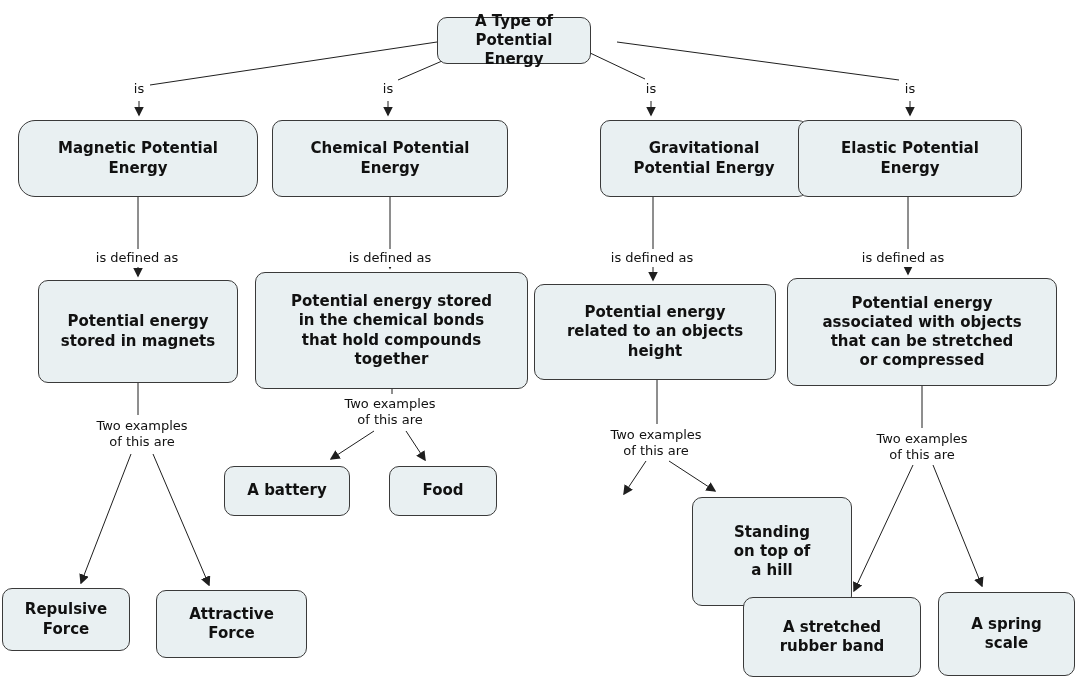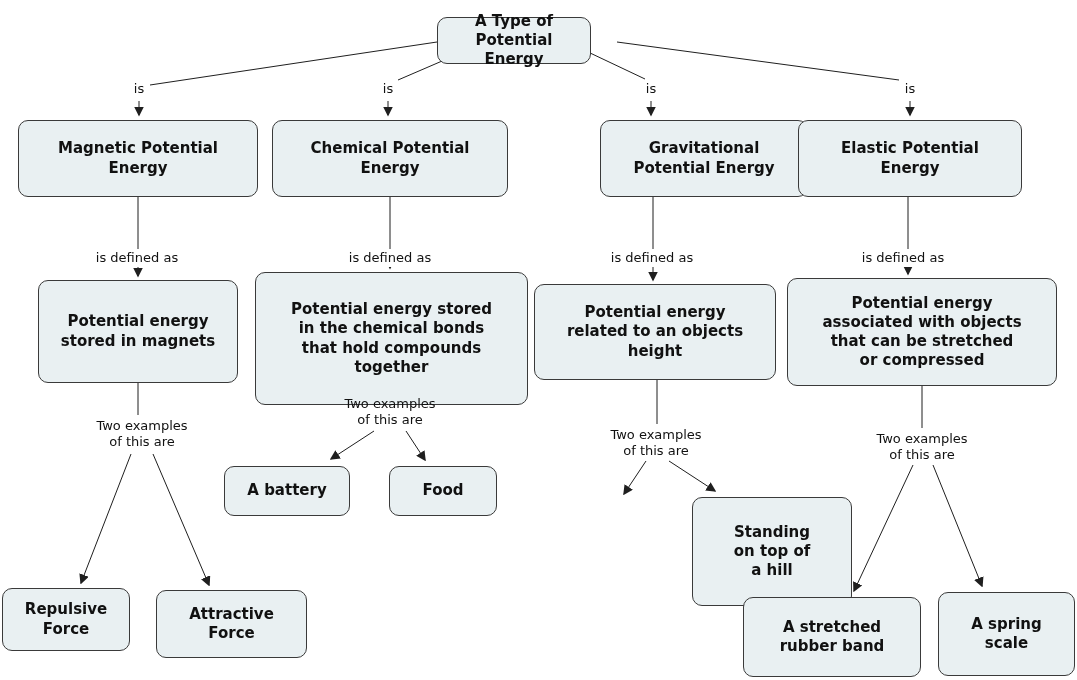--- a/index.html
+++ b/index.html
@@ -76,32 +76,32 @@
     <line class="edge" x1="406" y1="431" x2="425" y2="460" marker-end="url(#arrowhead)"></line>
     <line class="edge" x1="646" y1="461" x2="624" y2="494" marker-end="url(#arrowhead)"></line>
     <line class="edge" x1="669" y1="461" x2="715" y2="491" marker-end="url(#arrowhead)"></line>
     <line class="edge" x1="913" y1="465" x2="854" y2="591" marker-end="url(#arrowhead)"></line>
     <line class="edge" x1="933" y1="465" x2="982" y2="586" marker-end="url(#arrowhead)"></line>
   </svg>
 
   <div class="node" style="left:437px;top:17px;width:154px;height:47px;">A Type of
 Potential Energy</div>
 
-  <div class="node" style="left:18px;top:120px;width:240px;height:77px;">Magnetic Potential
+  <div class="node" style="left:18px;top:120px;width:240px;height:77px;border-radius:17px;">Magnetic Potential
 Energy</div>
   <div class="node" style="left:272px;top:120px;width:236px;height:77px;">Chemical Potential
 Energy</div>
   <div class="node" style="left:552px;top:120px;width:208px;height:77px;margin-left:48px;">Gravitational
 Potential Energy</div>
   <div class="node" style="left:798px;top:120px;width:224px;height:77px;">Elastic Potential
 Energy</div>
 
   <div class="node" style="left:38px;top:280px;width:200px;height:103px;">Potential energy
 stored in magnets</div>
-  <div class="node" style="left:255px;top:272px;width:273px;height:133px;">Potential energy stored
+  <div class="node" style="left:255px;top:272px;width:273px;height:117px;">Potential energy stored
 in the chemical bonds
 that hold compounds
 together</div>
   <div class="node" style="left:534px;top:284px;width:242px;height:96px;">Potential energy
 related to an objects
 height</div>
   <div class="node" style="left:787px;top:278px;width:270px;height:108px;">Potential energy
 associated with objects
 that can be stretched
 or compressed</div>

